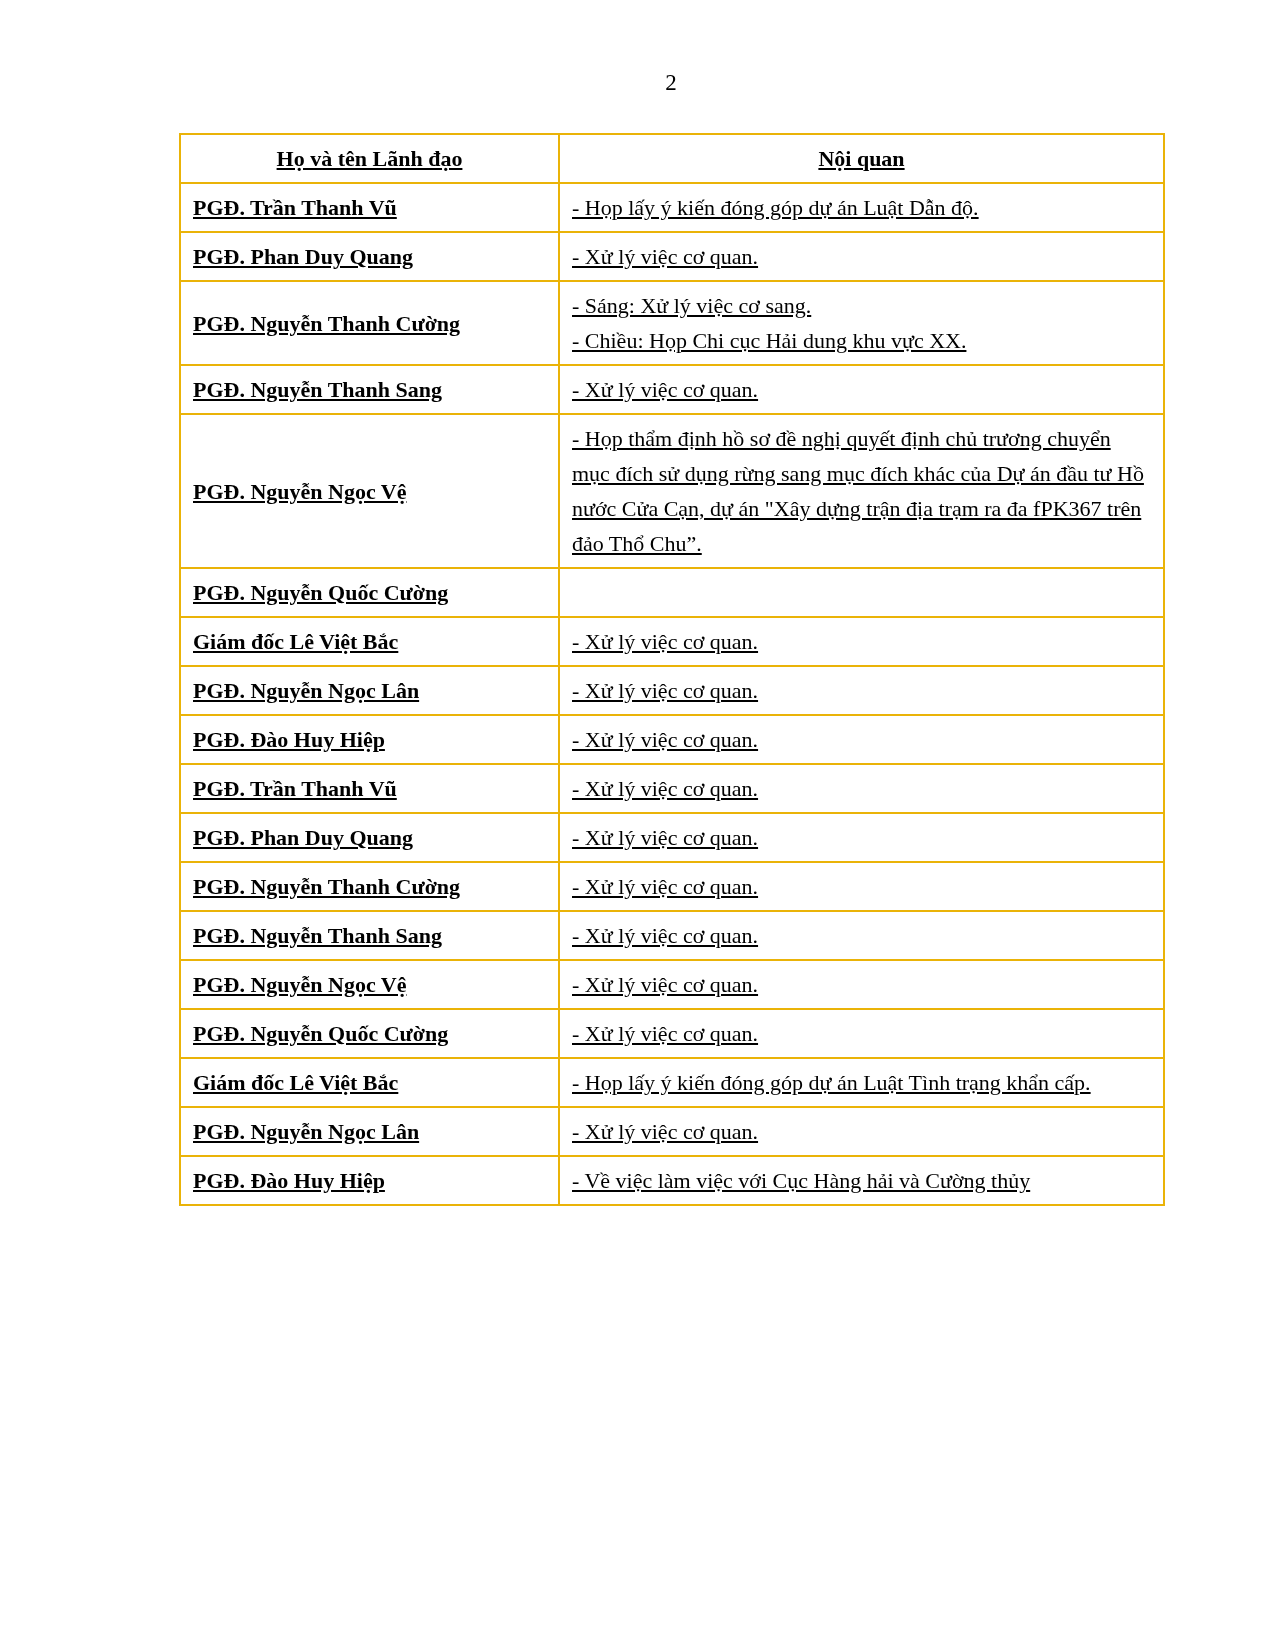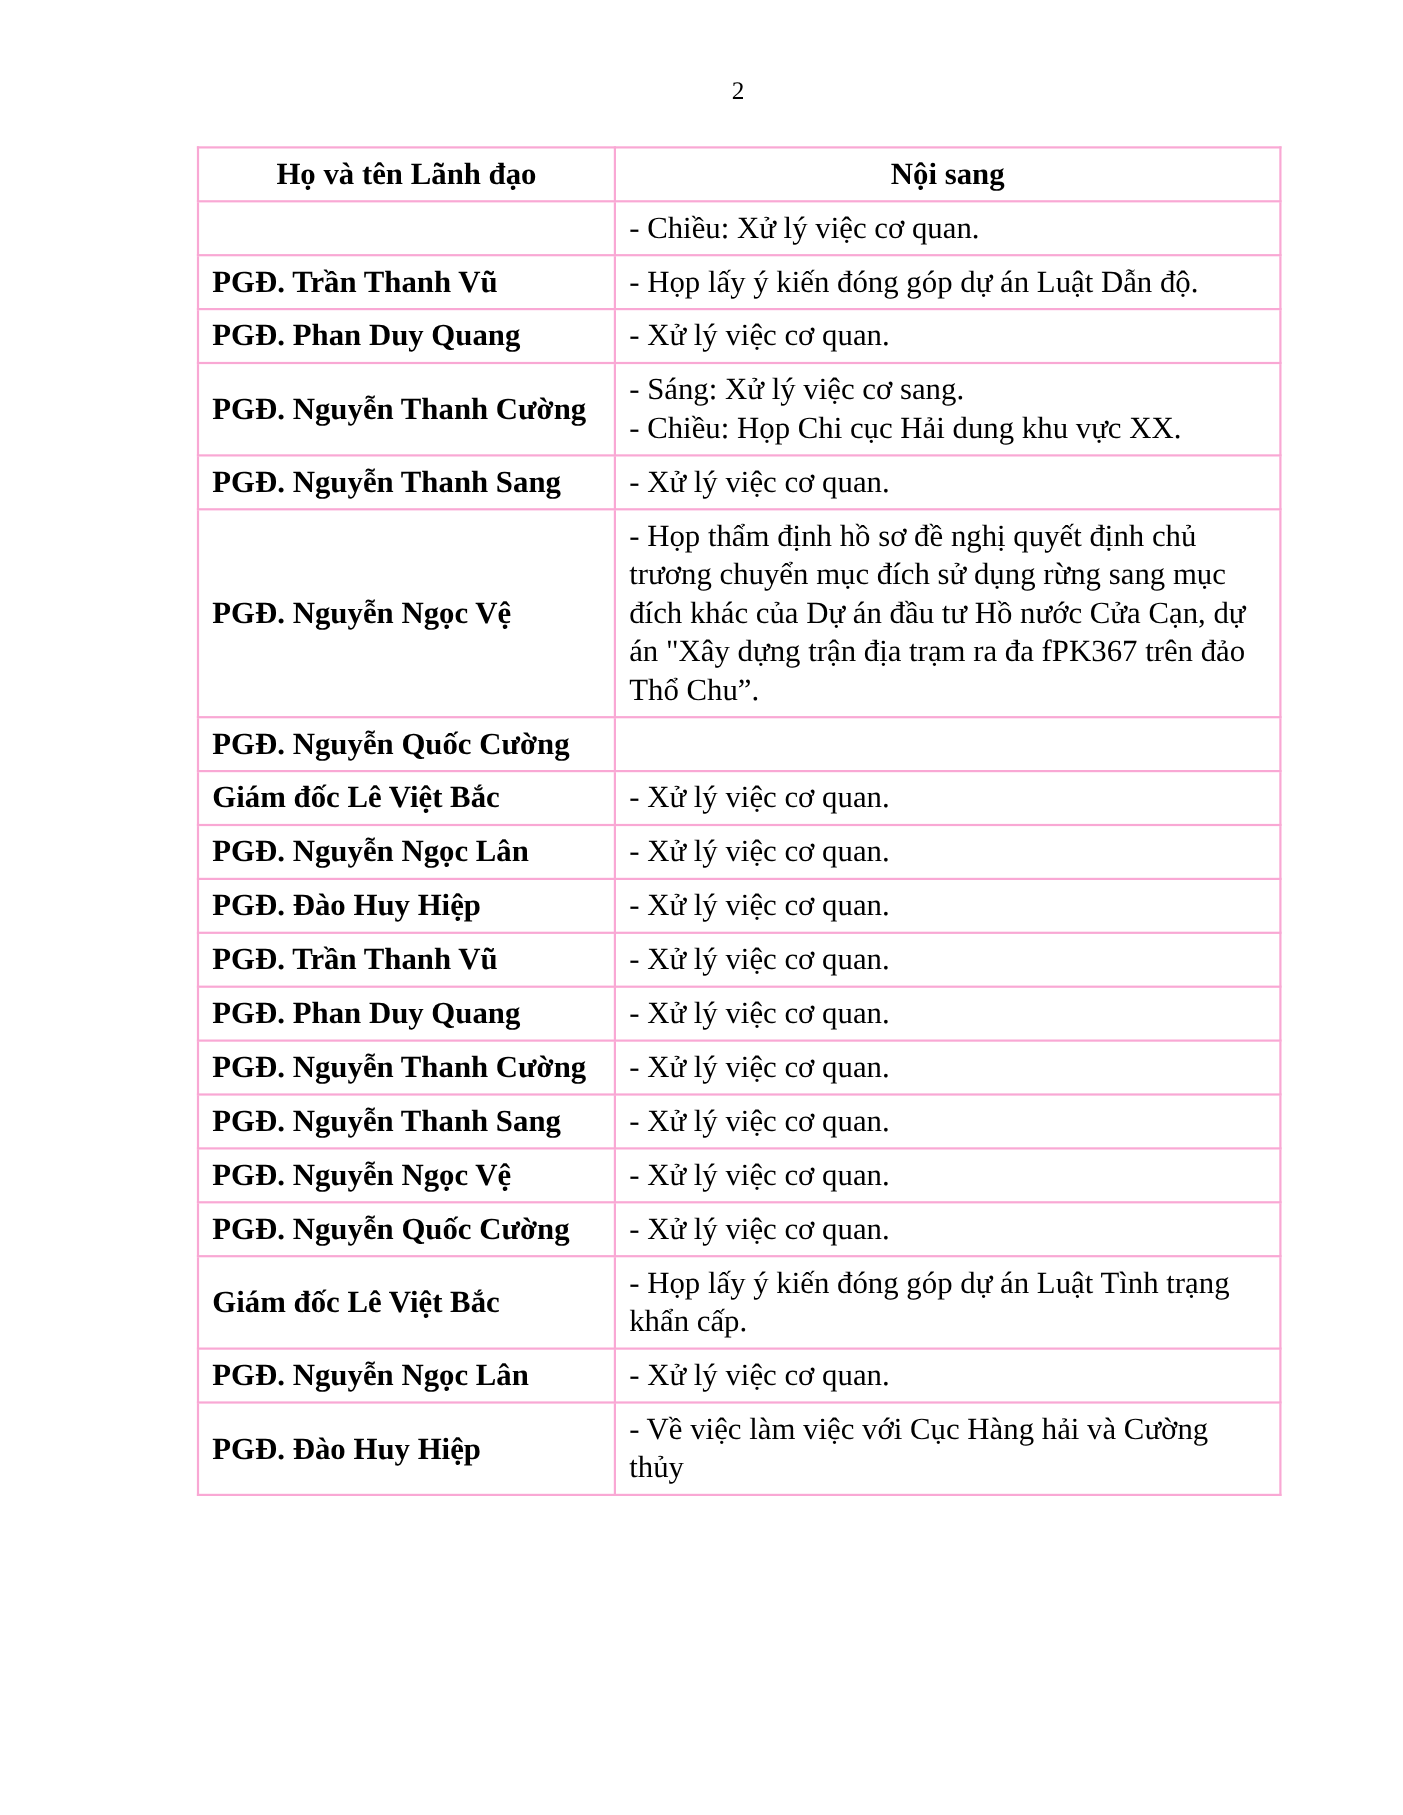--- a/index.html
+++ b/index.html
@@ -28,26 +28,27 @@
     top: 133px;
     left: 179px;
     width: 984px;
     border-collapse: collapse;
     table-layout: fixed;
   }
   col.col-name { width: 379px; }
   col.col-content { width: 605px; }
   .schedule th,
   .schedule td {
-    border: 2px solid #f9a8d4;
-    font-size: 28px;
+    border: 2px solid #eab308;
+    font-size: 22px;
     line-height: 35px;
     vertical-align: middle;
     padding: 6px 12px;
     word-wrap: break-word;
+    text-decoration: underline;
   }
   .schedule th {
     font-weight: bold;
     text-align: center;
     padding: 6px 6px;
   }
   .name-cell {
     font-weight: bold;
     text-align: left;
     border-radius: 11px;
@@ -69,30 +70,24 @@
 <div class="page-number">2</div>
 
 <table class="schedule">
   <colgroup>
     <col class="col-name">
     <col class="col-content">
   </colgroup>
   <thead>
     <tr>
       <th>Họ và tên Lãnh đạo</th>
-      <th>Nội sang</th>
+      <th>Nội quan</th>
     </tr>
   </thead>
   <tbody>
-      <tr>
-        <td class="name-cell"></td>
-        <td class="content-cell">
-          <div class="content-line">- Chiều: Xử lý việc cơ quan.</div>
-        </td>
-      </tr>
       <tr>
         <td class="name-cell">PGĐ. Trần Thanh Vũ</td>
         <td class="content-cell">
           <div class="content-line">- Họp lấy ý kiến đóng góp dự án Luật Dẫn độ.</div>
         </td>
       </tr>
       <tr>
         <td class="name-cell">PGĐ. Phan Duy Quang</td>
         <td class="content-cell">
           <div class="content-line">- Xử lý việc cơ quan.</div>

